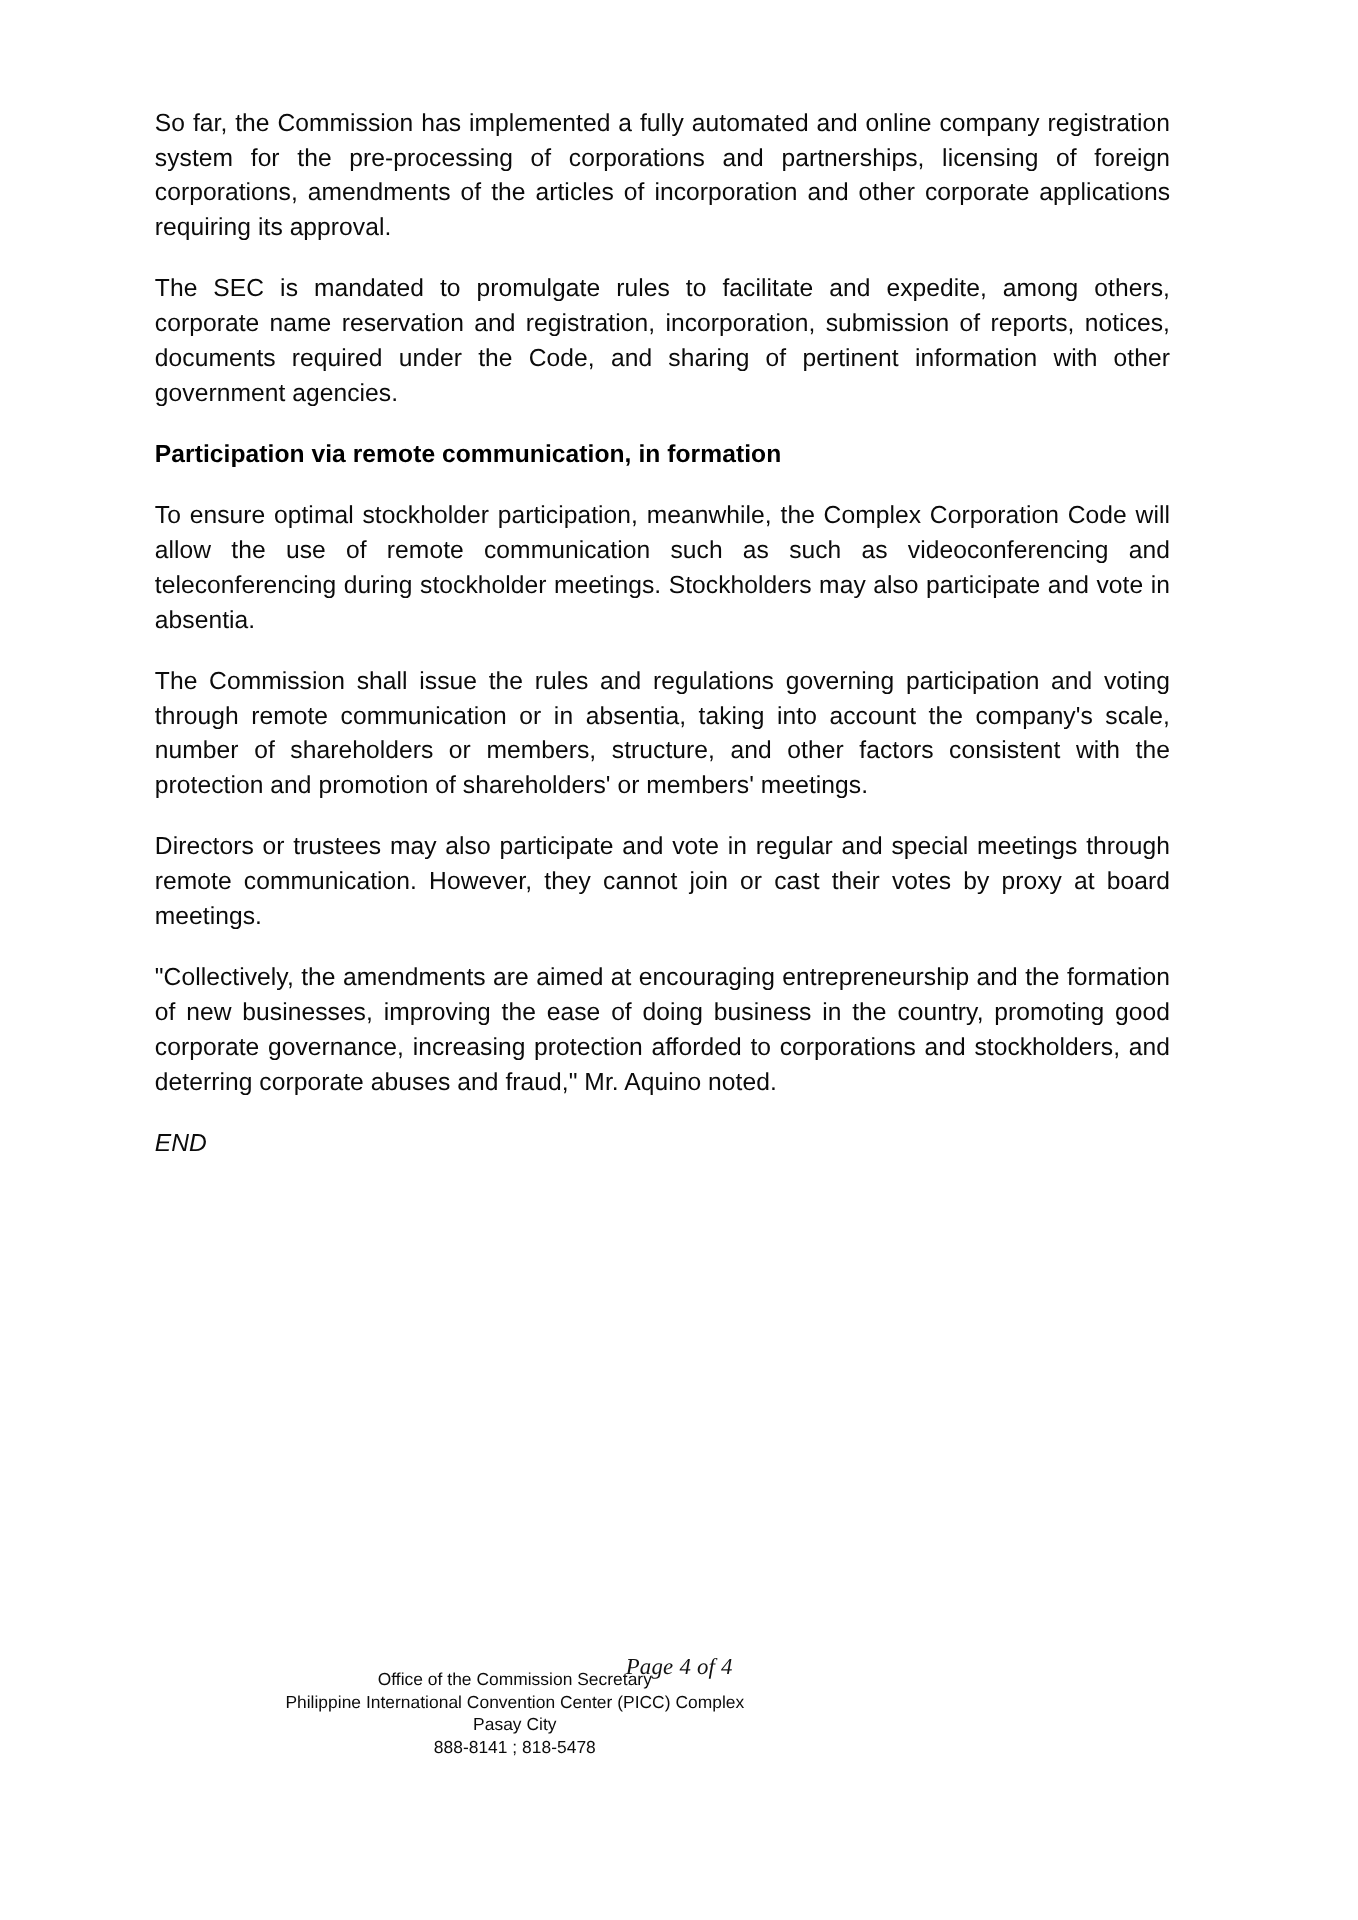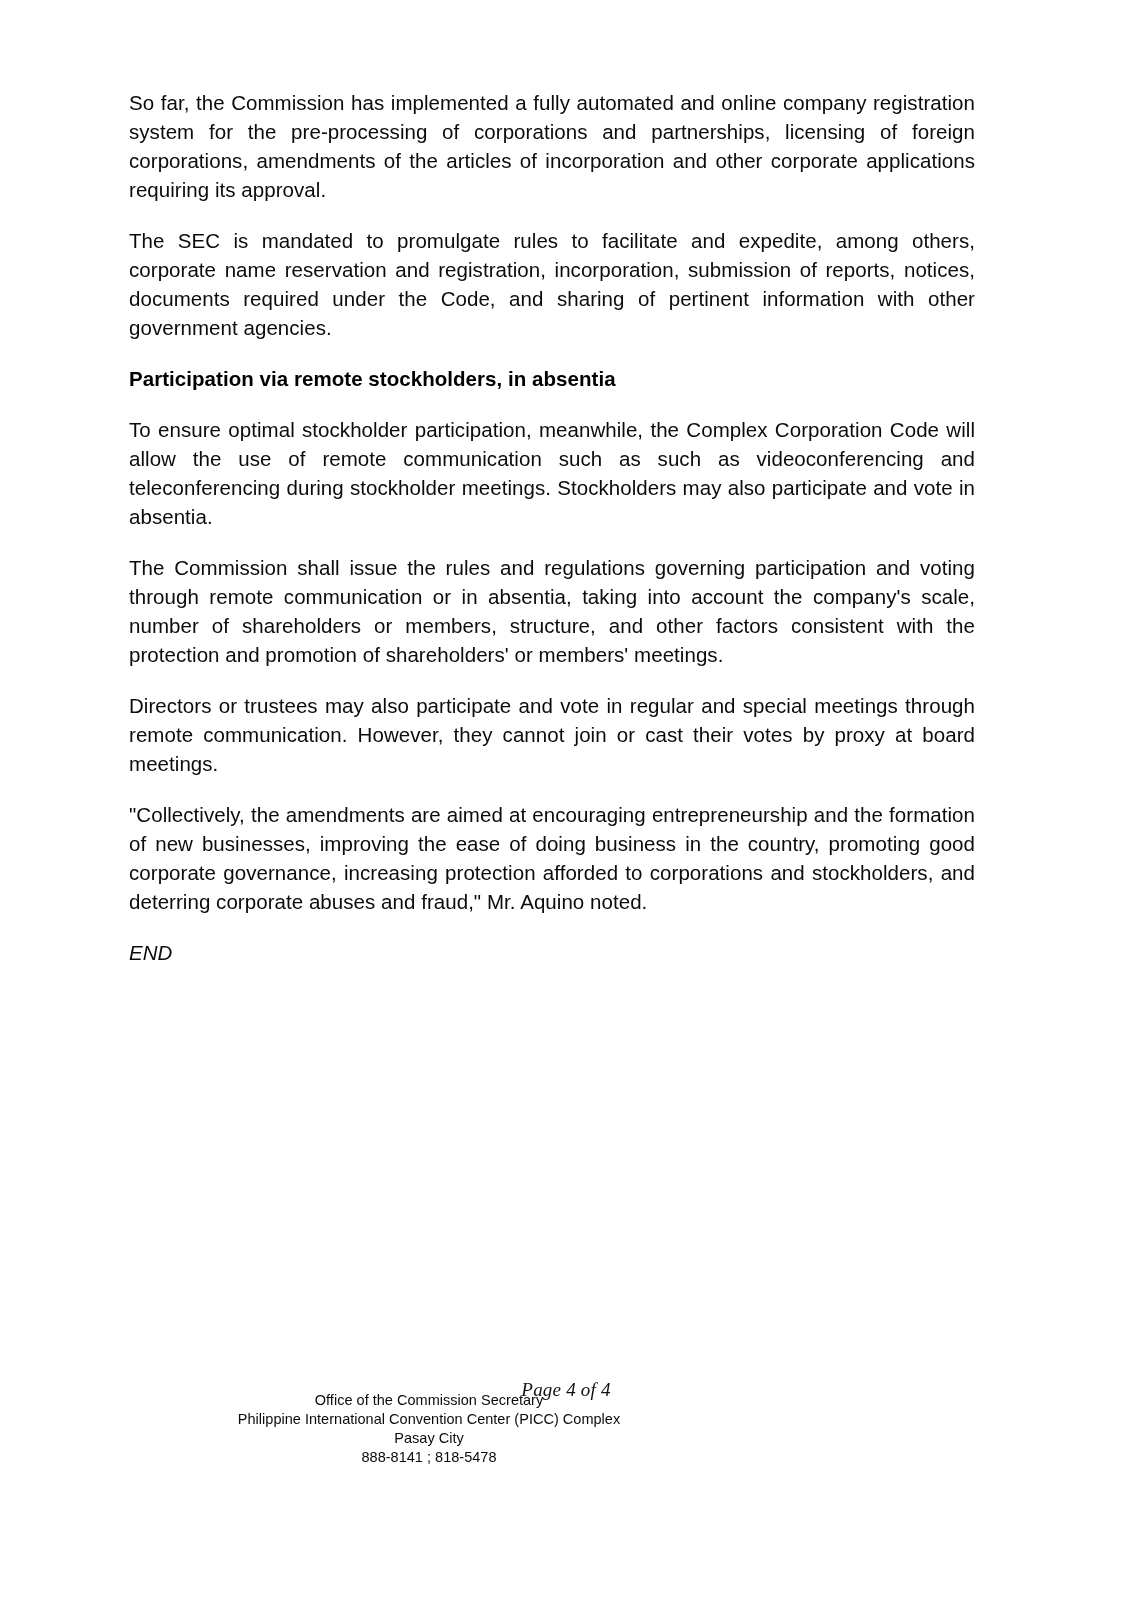--- a/index.html
+++ b/index.html
@@ -99,21 +99,21 @@
 <body>
 
 <div class="page">
 
   <div class="content">
 
     <p class="para">So far, the Commission has implemented a fully automated and online company registration system for the pre-processing of corporations and partnerships, licensing of foreign corporations, amendments of the articles of incorporation and other corporate applications requiring its approval.</p>
 
     <p class="para">The SEC is mandated to promulgate rules to facilitate and expedite, among others, corporate name reservation and registration, incorporation, submission of reports, notices, documents required under the Code, and sharing of pertinent information with other government agencies.</p>
 
-    <h2 class="section-heading">Participation via remote stockholders, in absentia</h2>
+    <h2 class="section-heading">Participation via remote communication, in formation</h2>
 
     <p class="para">To ensure optimal stockholder participation, meanwhile, the Complex Corporation Code will allow the use of remote communication such as such as videoconferencing and teleconferencing during stockholder meetings. Stockholders may also participate and vote in absentia.</p>
 
     <p class="para">The Commission shall issue the rules and regulations governing participation and voting through remote communication or in absentia, taking into account the company's scale, number of shareholders or members, structure, and other factors consistent with the protection and promotion of shareholders' or members' meetings.</p>
 
     <p class="para">Directors or trustees may also participate and vote in regular and special meetings through remote communication. However, they cannot join or cast their votes by proxy at board meetings.</p>
 
     <p class="para">"Collectively, the amendments are aimed at encouraging entrepreneurship and the formation of new businesses, improving the ease of doing business in the country, promoting good corporate governance, increasing protection afforded to corporations and stockholders, and deterring corporate abuses and fraud," Mr. Aquino noted.</p>
 
     <p class="end-marker">END</p>

